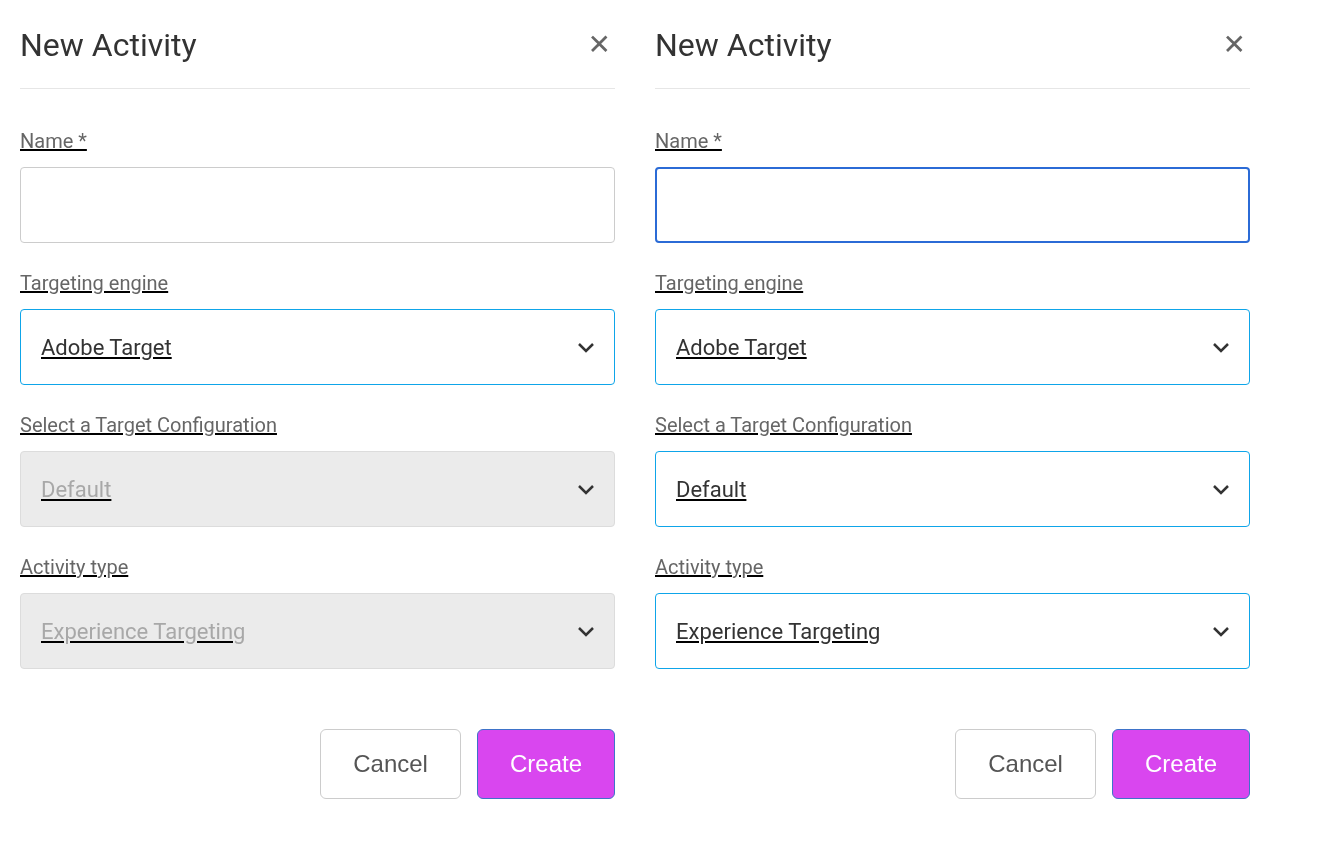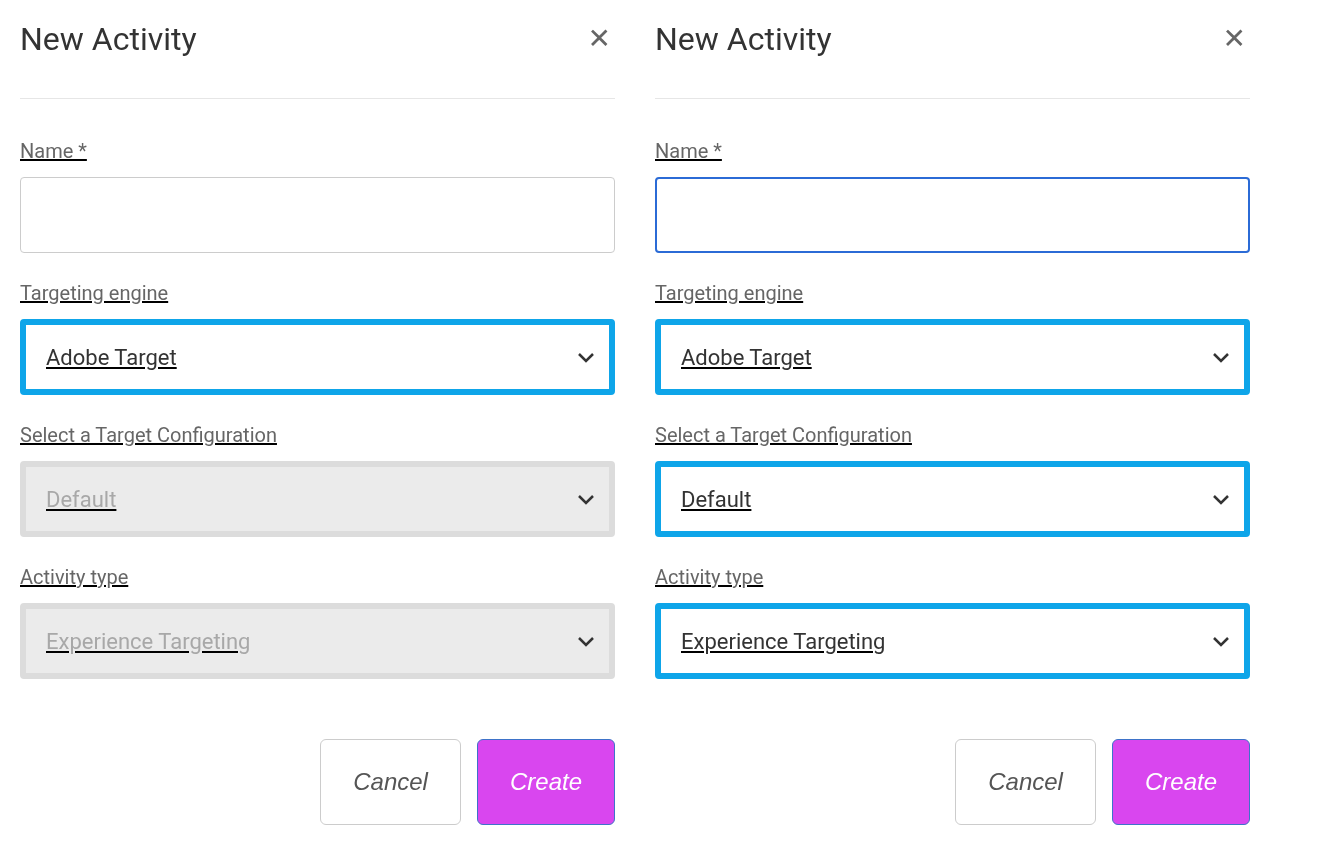--- a/index.html
+++ b/index.html
@@ -16,23 +16,24 @@
       display: flex;
       gap: 40px;
     }
     .dialog {
       width: 595px;
     }
     .dialog-header {
       display: flex;
       justify-content: space-between;
       align-items: center;
-      padding-bottom: 40px;
+      padding-bottom: 24px;
       border-bottom: 1px solid #e6e6e6;
       margin-bottom: 40px;
+      margin-top: 6px;
     }
     .dialog-title {
       font-size: 32px;
       font-weight: 400;
       color: #333333;
     }
     .close-btn {
       background: none;
       border: none;
       font-size: 28px;
@@ -65,21 +66,21 @@
     .text-input.focused {
       border: 2px solid #2b6bd6;
     }
     .select-wrapper {
       position: relative;
       width: 100%;
     }
     .select-control {
       width: 100%;
       height: 76px;
-      border: 6px solid #0ea5e9;
+      border: 1px solid #0ea5e9;
       border-radius: 4px;
       padding: 0 50px 0 20px;
       font-size: 22px;
       color: #333333;
       background: #ffffff;
       cursor: pointer;
       display: flex;
       align-items: center;
       justify-content: space-between;
     }
@@ -105,28 +106,27 @@
       stroke-width: 2.5;
       fill: none;
     }
     .dialog-footer {
       display: flex;
       justify-content: flex-end;
       gap: 16px;
       margin-top: 60px;
     }
     .btn {
-      height: 86px;
+      height: 70px;
       padding: 2px 32px;
       border-radius: 6px;
       font-size: 24px;
       font-weight: 400;
       cursor: pointer;
       border: 1px solid transparent;
-      font-style: italic;
     }
     .btn-secondary {
       background: #ffffff;
       border-color: #cccccc;
       color: #555555;
     }
     .btn-primary {
       background: #d946ef;
       border-color: #3e73c9;
       color: #ffffff;

